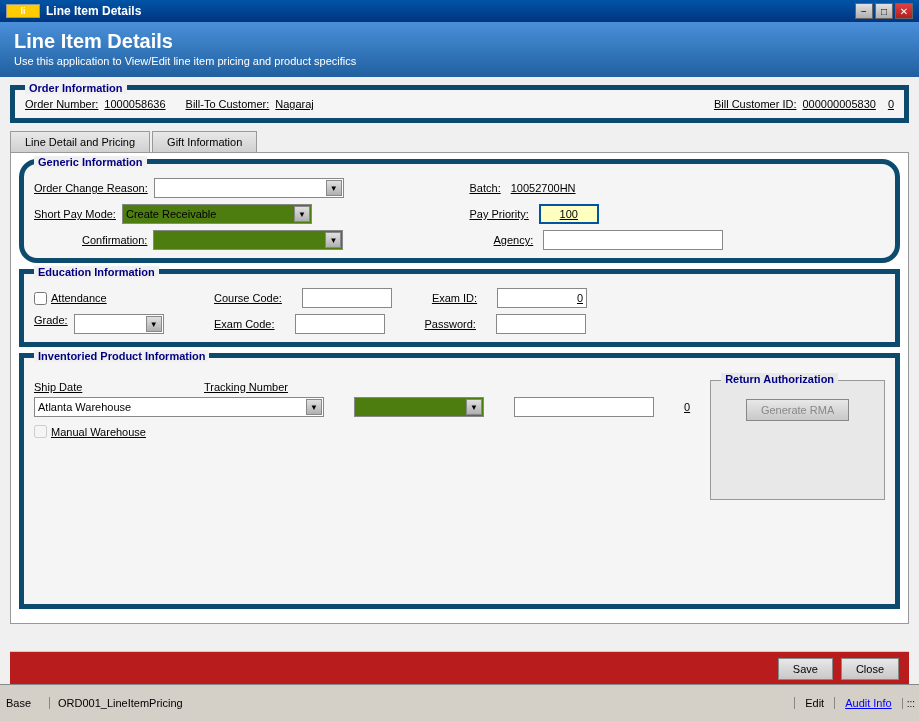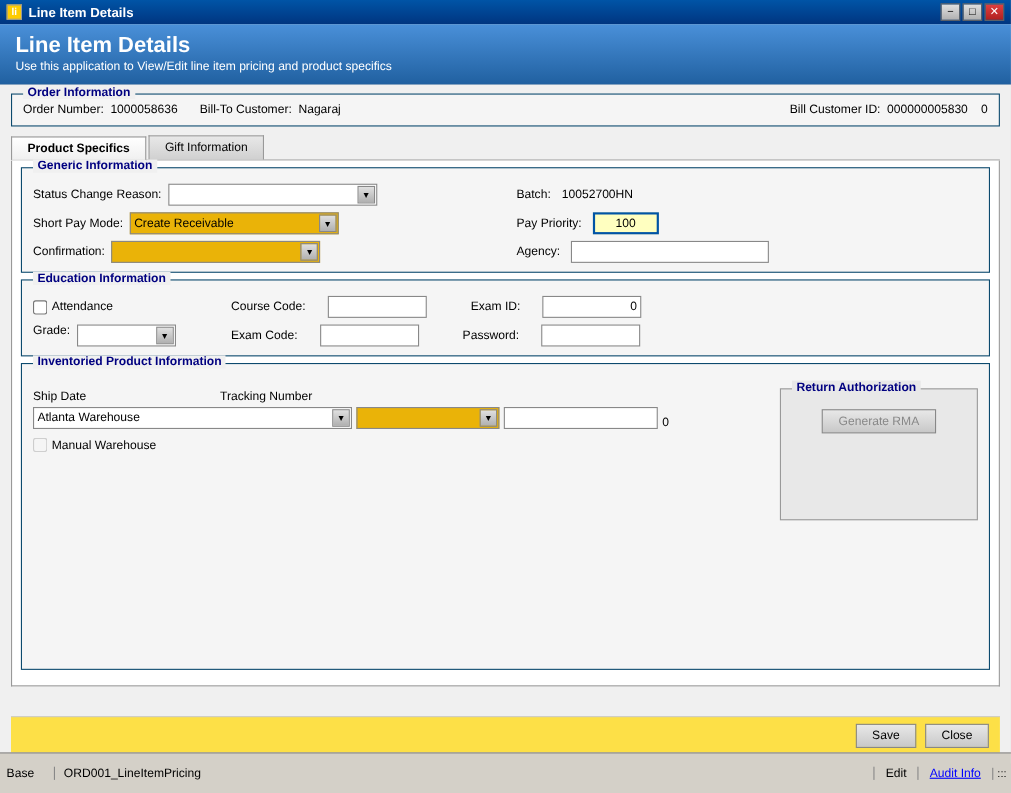--- a/index.html
+++ b/index.html
@@ -9,45 +9,46 @@
     .title-bar {
       background: linear-gradient(to bottom, #0054a6, #003580);
       color: white;
       padding: 4px 6px;
       display: flex;
       align-items: center;
       justify-content: space-between;
       height: 22px;
     }
     .title-bar-left { display: flex; align-items: center; gap: 6px; font-size: 12px; font-weight: bold; }
-    .title-bar-icon { width: 14px; height: 14px; background: #ffcc00; border: 1px solid #999; font-size: 9px; display: flex; align-items: center; justify-content: center; }
+    .title-bar-icon { width: 34px; height: 14px; background: #ffcc00; border: 1px solid #999; font-size: 9px; display: flex; align-items: center; justify-content: center; }
     .title-bar-buttons { display: flex; gap: 2px; }
     .title-btn {
       width: 18px; height: 16px; background: linear-gradient(to bottom, #e0e0e0, #b0b0b0);
       border: 1px solid #666; font-size: 10px; cursor: pointer; display: flex; align-items: center; justify-content: center;
       color: #000;
     }
     .title-btn.close-btn { background: linear-gradient(to bottom, #e04040, #b02020); color: white; }
 
     
     .app-header {
       background: linear-gradient(to bottom, #4a90d9, #2060a0);
       padding: 8px 14px 10px;
       color: white;
     }
     .app-header h1 { font-size: 20px; font-weight: bold; }
     .app-header p { font-size: 11px; margin-top: 2px; }
 
     
     .section-box {
-      border: 1px solid #0c4a6e;
+      border: 5px solid #0c4a6e;
       background: #f5f5f5;
       margin-bottom: 8px;
       padding: 6px 10px 8px;
       position: relative;
+      text-decoration: underline;
     }
     .section-title {
       position: absolute;
       top: -8px;
       left: 10px;
       background: #f0f0f0;
       padding: 0 4px;
       font-weight: bold;
       font-size: 11px;
       color: #000080;
@@ -93,38 +94,38 @@
     .form-select {
       height: 20px;
       border: 1px solid #888;
       background: white;
       font-size: 11px;
       padding: 1px 20px 1px 3px;
       appearance: none;
       -webkit-appearance: none;
       cursor: pointer;
     }
-    .form-select.beige { background: #eab308; }
+    .form-select.beige { background: #4d7c0f; }
     .dropdown-arrow {
       position: absolute;
       right: 2px;
       top: 2px;
       width: 16px;
       height: 16px;
       background: linear-gradient(to bottom, #e0e0e0, #b0b0b0);
       border: 1px solid #888;
       display: flex;
       align-items: center;
       justify-content: center;
       pointer-events: none;
       font-size: 8px;
     }
 
     
-    .generic-info { padding-top: 10px; }
+    .generic-info { padding-top: 10px; border-radius: 18px; }
     .gi-row { display: flex; align-items: center; gap: 20px; margin-bottom: 6px; }
     .gi-left { display: flex; align-items: center; gap: 6px; flex: 1; }
     .gi-right { display: flex; align-items: center; gap: 10px; flex: 1; }
 
     
     .edu-info { padding-top: 10px; }
     .edu-row { display: flex; align-items: center; gap: 20px; margin-bottom: 6px; }
 
     
     .inv-info { padding-top: 10px; flex: 1; }
@@ -170,21 +171,21 @@
     .checkbox-wrap { display: flex; align-items: center; gap: 4px; }
     .checkbox-wrap input[type=checkbox] { margin: 0; }
 
     
     .bottom-toolbar {
       display: flex;
       justify-content: flex-end;
       align-items: flex-end;
       gap: 8px;
       padding: 6px 10px;
-      background: #fde047;
+      background: #b91c1c;
       border-top: 1px solid #ccc;
       margin-top: 27px;
     }
 
     
     .status-bar {
       height: 37px;
       background: #d4d0c8;
       border-top: 1px solid #888;
       display: flex;
@@ -260,32 +261,32 @@
       </div>
       <div class="field-group" style="margin-left:auto;">
         <label>Bill Customer ID:</label>
         <span class="value">000000005830</span>
         <span class="value" style="margin-left:6px;">0</span>
       </div>
     </div>
   </div>
 
   <div class="tabs-container">
-    <div class="tab active">Product Specifics</div>
+    <div class="tab">Line Detail and Pricing</div>
     <div class="tab">Gift Information</div>
   </div>
 
   <div style="border: 1px solid #999; border-top: none; background: white; padding: 6px 8px; flex:1; display:flex; flex-direction:column;">
 
     <div class="section-box generic-info" style="background:#f5f5f5; margin-bottom:6px;">
       <span class="section-title">Generic Information</span>
 
       <div class="gi-row" style="margin-top:4px;">
         <div class="gi-left">
-          <label class="form-label">Status Change Reason:</label>
+          <label class="form-label">Order Change Reason:</label>
           <div class="form-select-wrap">
             <select class="form-select" style="width:190px;">
               <option value=""></option>
             </select>
             <div class="dropdown-arrow">▼</div>
           </div>
         </div>
         <div class="gi-right">
           <label class="form-label">Batch:</label>
           <span style="font-size:11px;">10052700HN</span>
@@ -301,21 +302,21 @@
             </select>
             <div class="dropdown-arrow">▼</div>
           </div>
         </div>
         <div class="gi-right">
           <label class="form-label">Pay Priority:</label>
           <input type="text" class="form-input beige" style="width: 60px; text-align: center; border: 2px solid rgb(0, 84, 166);" value="100">
         </div>
       </div>
 
-      <div class="gi-row" style="margin-bottom:0;">
+      <div class="gi-row" style="margin-bottom:0;margin-left:48px;">
         <div class="gi-left">
           <label class="form-label">Confirmation:</label>
           <div class="form-select-wrap">
             <select class="form-select beige" style="width:190px;">
               <option value=""></option>
             </select>
             <div class="dropdown-arrow">▼</div>
           </div>
         </div>
         <div class="gi-right">
@@ -364,21 +365,21 @@
 
           <div style="display:flex; gap:20px; margin-bottom:3px;">
             <div style="width:150px;">
               <span class="inv-field-label">Ship Date</span>
             </div>
             <div>
               <span class="inv-field-label">Tracking Number</span>
             </div>
           </div>
 
-          <div style="display:flex; gap:4px; align-items:flex-end;">
+          <div style="display:flex; gap:30px; align-items:center;">
             <div class="form-select-wrap" style="width:290px;">
               <select class="form-select" style="width:290px;">
                 <option value="Atlanta Warehouse">Atlanta Warehouse</option>
               </select>
               <div class="dropdown-arrow">▼</div>
             </div>
             <div class="form-select-wrap" style="width:130px;">
               <select class="form-select beige" style="width:130px;">
                 <option value=""></option>
               </select>

